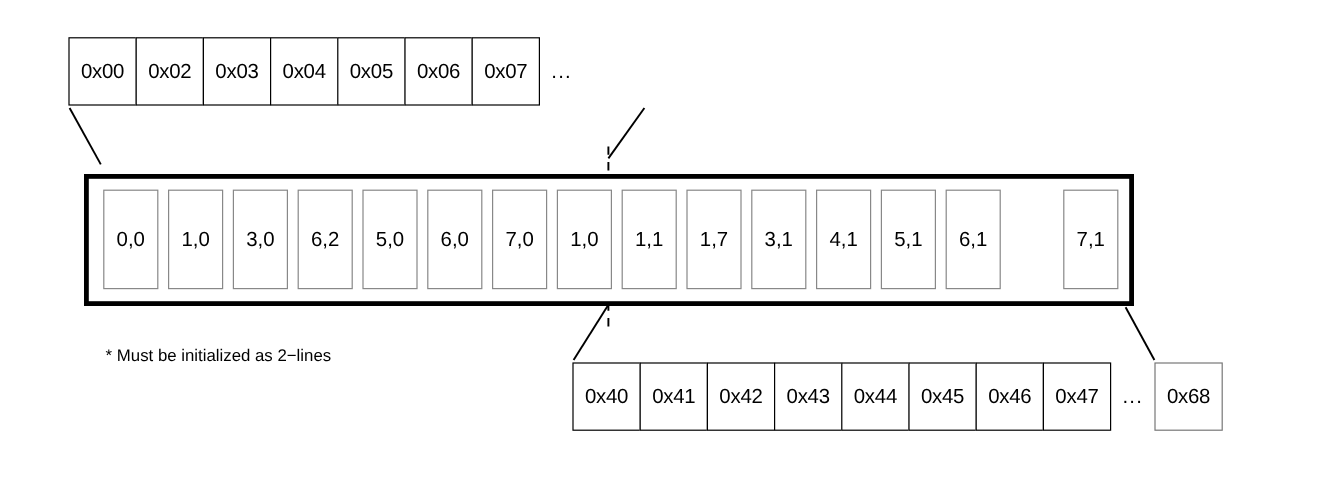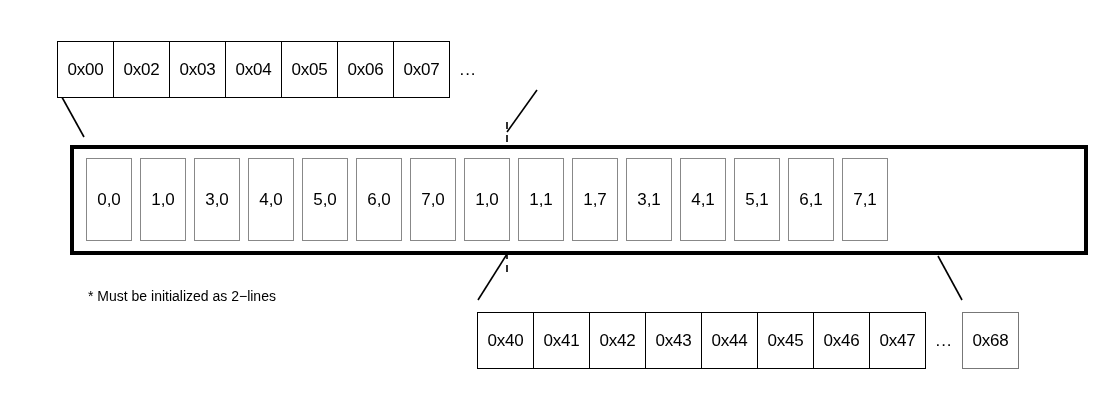--- a/index.html
+++ b/index.html
@@ -28,21 +28,20 @@
     width: 1113px;
     height: 400px;
     pointer-events: none;
   }
 
   
   .addr-row {
     position: absolute;
     display: flex;
     align-items: stretch;
-    margin-top: 10px;
   }
   .addr-cell {
     width: 57px;
     height: 57px;
     box-sizing: border-box;
     border: 1px solid #000000;
     margin-left: -1px;
     display: flex;
     align-items: center;
     justify-content: center;
@@ -66,21 +65,21 @@
   .addr-cell.detached {
     margin-left: 0;
     border: 1px solid #777777;
   }
 
   
   #cacheline-box {
     position: absolute;
     left: 70px;
     top: 145px;
-    width: 1018px;
+    width: 875px;
     height: 110px;
     box-sizing: border-box;
     border: 4px solid #000000;
     background: #ffffff;
   }
   #cacheline-cells {
     position: absolute;
     left: 12px;
     top: 9px;
     display: flex;
@@ -93,20 +92,21 @@
     background: #ffffff;
     margin-right: 8px;
     display: flex;
     align-items: center;
     justify-content: center;
     font-size: 17px;
     color: #000000;
   }
   .word-cell:last-child {
     margin-right: 0;
+    margin-left: 44px;
   }
 
   
   #footnote {
     position: absolute;
     left: 88px;
     top: 288px;
     font-size: 14px;
     color: #000000;
     white-space: nowrap;
@@ -140,21 +140,21 @@
     <div class="addr-cell">0x06</div>
     <div class="addr-cell">0x07</div>
     <div class="addr-gap">...</div>
   </div>
 
   <div id="cacheline-box">
     <div id="cacheline-cells">
       <div class="word-cell">0,0</div>
       <div class="word-cell">1,0</div>
       <div class="word-cell">3,0</div>
-      <div class="word-cell">4,0</div>
+      <div class="word-cell">6,2</div>
       <div class="word-cell">5,0</div>
       <div class="word-cell">6,0</div>
       <div class="word-cell">7,0</div>
       <div class="word-cell">1,0</div>
       <div class="word-cell">1,1</div>
       <div class="word-cell">1,7</div>
       <div class="word-cell">3,1</div>
       <div class="word-cell">4,1</div>
       <div class="word-cell">5,1</div>
       <div class="word-cell">6,1</div>

